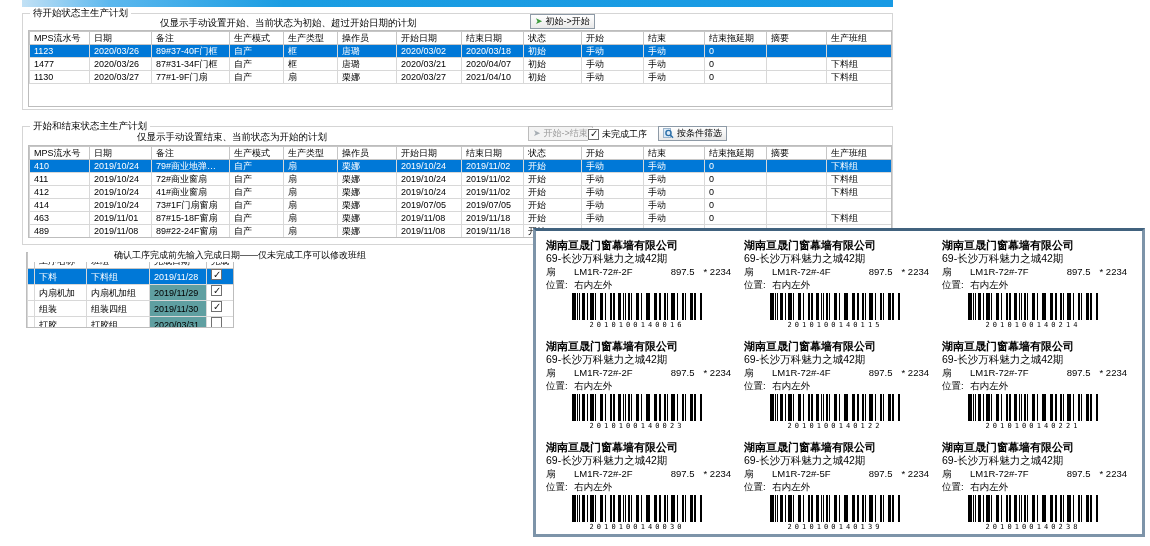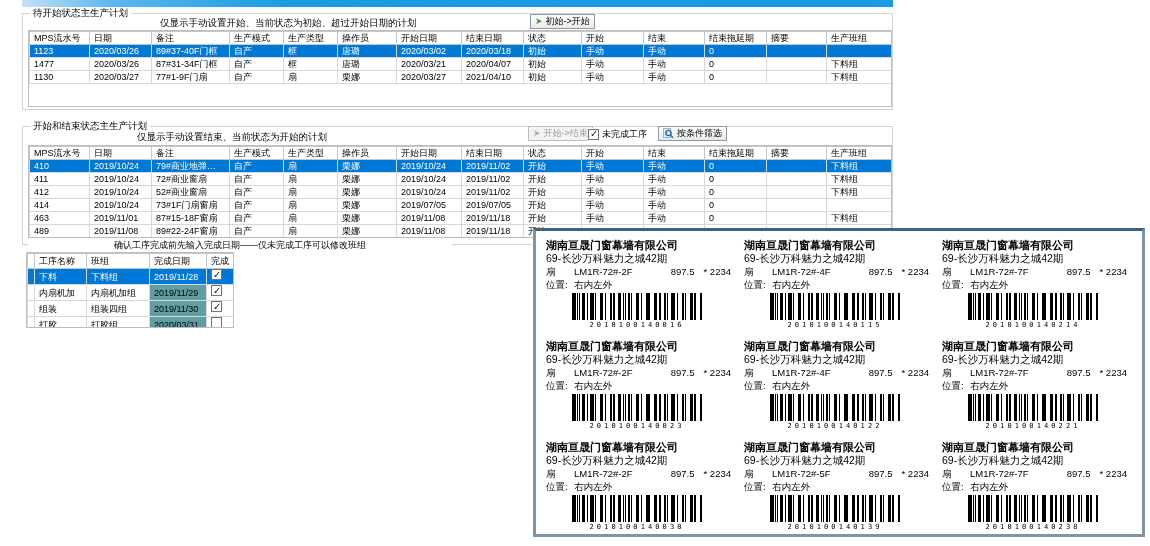--- a/index.html
+++ b/index.html
@@ -31,21 +31,21 @@
   table.grid { border-collapse:collapse; table-layout:fixed; font-size:9px; }
   table.grid th, table.grid td { border:1px solid #d8d8d8; height:12px; line-height:12px; padding:0 4px;
     overflow:hidden; white-space:nowrap; text-align:left; font-weight:normal; color:#000; }
   table.grid th { border-color:#c6c6c6; background:#fff; }
   table.grid tr.selected td { background:#0078d7; color:#fff; }
   table.small td, table.small th { height:14px; line-height:14px; }
   table.small td.teal { background:#5f9fa1; }
   table.small tr.selected td.teal { background:#0078d7; }
   td.cellcb { text-align:center; }
 
-  .note { position:absolute; font-size:9px; text-align:center; background:#fff; z-index:2; white-space:nowrap; }
+  .note { position:absolute; font-size:9px; text-align:center; background:#fff; z-index:2; white-space:nowrap;margin-top:10px; }
 
   
   .ficon { display:inline-block; width:11px; height:11px; }
 
   
   .labelwin { position:absolute; left:533px; top:228px; width:612px; height:309px; background:#fff;
     border:3px solid #7d94a9; border-top-color:#41627e; z-index:10; }
   .labelgrid { position:absolute; left:10px; top:5px; display:grid; grid-template-columns:repeat(3,198px); grid-auto-rows:101px; }
   .label { width:185px; padding-top:3px; }
   .company { font-weight:bold; font-size:11px; line-height:13px; white-space:nowrap; }
@@ -255,21 +255,21 @@
             <td>开始</td>
             <td>手动</td>
             <td>手动</td>
             <td>0</td>
             <td></td>
             <td>下料组</td>
           </tr>
           <tr>
             <td>412</td>
             <td>2019/10/24</td>
-            <td>52#商业窗扇</td>
+            <td>41#商业窗扇</td>
             <td>自产</td>
             <td>扇</td>
             <td>栗娜</td>
             <td>2019/10/24</td>
             <td>2019/11/02</td>
             <td>开始</td>
             <td>手动</td>
             <td>手动</td>
             <td>0</td>
             <td></td>

